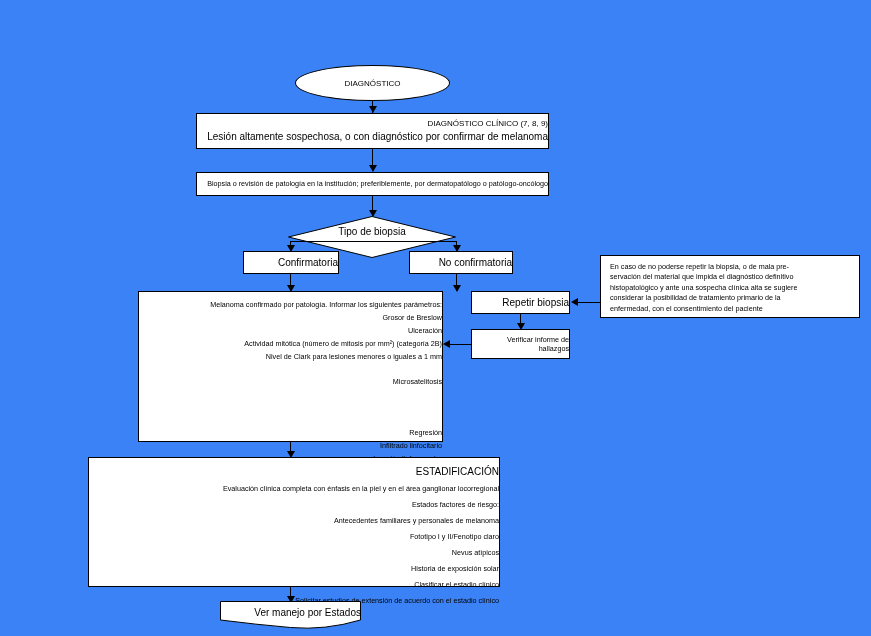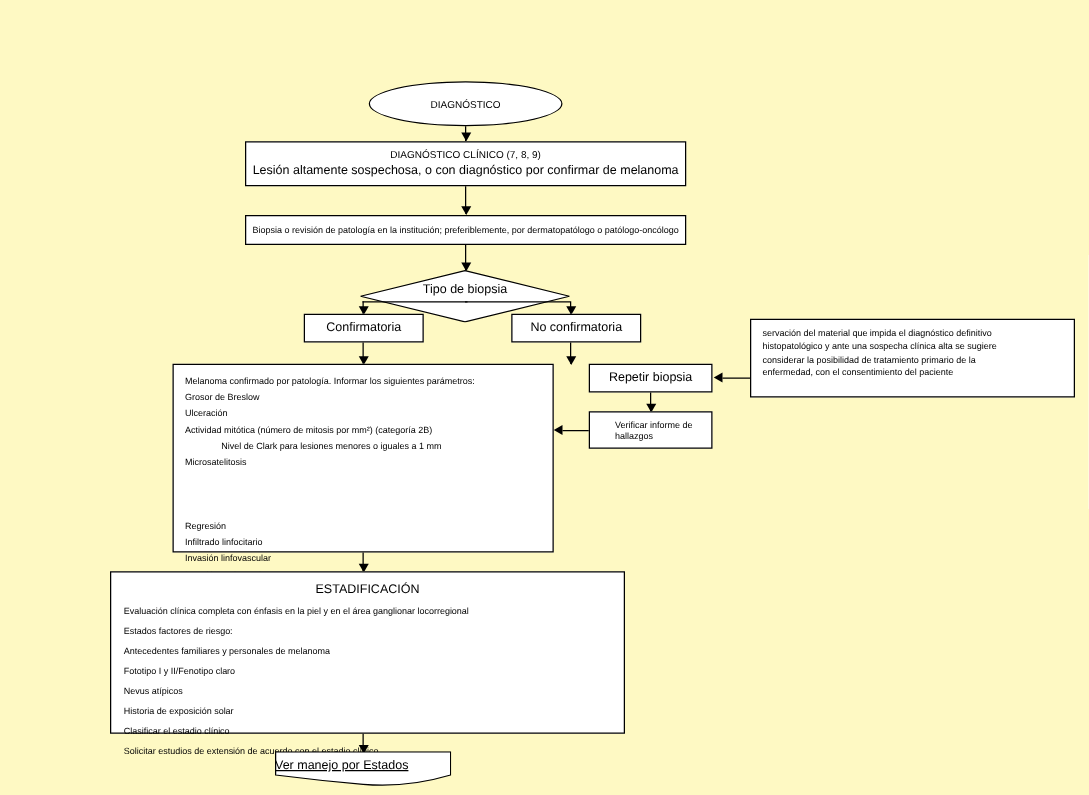--- a/index.html
+++ b/index.html
@@ -5,37 +5,38 @@
   html,body{margin:0;padding:0;background:#ffffff;}
   body{
     font-family:"Liberation Sans","DejaVu Sans",sans-serif;
     color:#000;
     -webkit-font-smoothing:antialiased;
   }
   #canvas{
     position:relative;
     width:871px;
     height:636px;
-    background:#fef9c3;
+    background:#3b82f6;
     overflow:hidden;
   }
   
   .node{
     position:absolute;
     box-sizing:border-box;
     border:1px solid #000;
     background:#fff;
     display:flex;
     flex-direction:column;
     justify-content:center;
   }
   .node .line{
     display:block;
     line-height:1.32;
     white-space:nowrap;
+    text-align:right;
   }
   .ctr{text-align:center;}
   .lft{text-align:left;}
   .just{text-align:justify;white-space:normal;line-height:1.45;}
   .just > span{display:block;}
 
   
   .ellipse{
     position:absolute;
     box-sizing:border-box;
@@ -55,22 +56,21 @@
     left:0;right:0;
     text-align:center;
   }
 
   
   .doc-wrap{position:absolute;}
   .doc-wrap svg{display:block;}
   .doc-label{
     position:absolute;
     left:0;right:0;
-    text-align:left;
-    text-decoration:underline;
+    text-align:right;
   }
 
   
   .conn{position:absolute;background:#000;}
   .vline{width:1px;}
   .hline{height:1px;}
   .arrow-d{
     position:absolute;
     width:0;height:0;
     border-left:4px solid transparent;
@@ -139,41 +139,42 @@
     <span class="line ctr t75">No confirmatoria</span>
   </div>
   <div class="conn vline" style="left:456px;top:274px;height:17px;"></div>
   <div class="arrow-d" style="left:453px;top:285px;"></div>
 
   <div class="node" style="left:138px;top:291px;width:305px;height:151px;justify-content:flex-start;padding:8px 0 0 9px;">
     <span class="line lft t7" style="margin-bottom:3.6px;">Melanoma confirmado por patología. Informar los siguientes parámetros:</span>
     <span class="line lft t7" style="margin-bottom:3.6px;">Grosor de Breslow</span>
     <span class="line lft t7" style="margin-bottom:3.6px;">Ulceración</span>
     <span class="line lft t7" style="margin-bottom:3.6px;">Actividad mitótica (número de mitosis por mm²) (categoría 2B)</span>
-    <span class="line lft t7" style="margin-bottom:3px;padding-left:29px;">Nivel de Clark para lesiones menores o iguales a 1 mm</span>
+    <span class="line lft t7" style="margin-bottom:15px;padding-left:29px;">Nivel de Clark para lesiones menores o iguales a 1 mm</span>
     <span class="line lft t7" style="margin-bottom:3.6px;">Microsatelitosis</span>
     <span class="line lft t7" style="margin-bottom:3.6px;margin-top:38px;">Regresión</span>
     <span class="line lft t7" style="margin-bottom:3.6px;">Infiltrado linfocitario</span>
     <span class="line lft t7" style="margin-bottom:3.6px;">Invasión linfovascular</span>
     <span class="line lft t7" style="margin-bottom:3.6px;">Invasión perineural</span>
   </div>
   <div class="conn vline" style="left:290px;top:442px;height:15px;"></div>
   <div class="arrow-d" style="left:287px;top:451px;"></div>
 
   <div class="node" style="left:471px;top:291px;width:99px;height:23px;">
     <span class="line ctr t75">Repetir biopsia</span>
   </div>
   <div class="conn vline" style="left:520px;top:314px;height:15px;"></div>
   <div class="arrow-d" style="left:517px;top:323px;"></div>
 
   <div class="conn hline" style="left:578px;top:302px;width:22px;"></div>
   <div class="arrow-l" style="left:571px;top:298px;"></div>
 
   <div class="node" style="left:600px;top:255px;width:260px;height:63px;justify-content:flex-start;padding:6px 9px 0 9px;">
     <div class="just t7">
+      <span>En caso de no poderse repetir la biopsia, o de mala pre-</span>
       <span>servación del material que impida el diagnóstico definitivo</span>
       <span>histopatológico y ante una sospecha clínica alta se sugiere</span>
       <span>considerar la posibilidad de tratamiento primario de la</span>
       <span>enfermedad, con el consentimiento del paciente</span>
     </div>
   </div>
 
   <div class="node" style="left:471px;top:329px;width:99px;height:30px;justify-content:center;padding-left:20px;">
     <span class="line lft t7">Verificar informe de</span>
     <span class="line lft t7">hallazgos</span>

